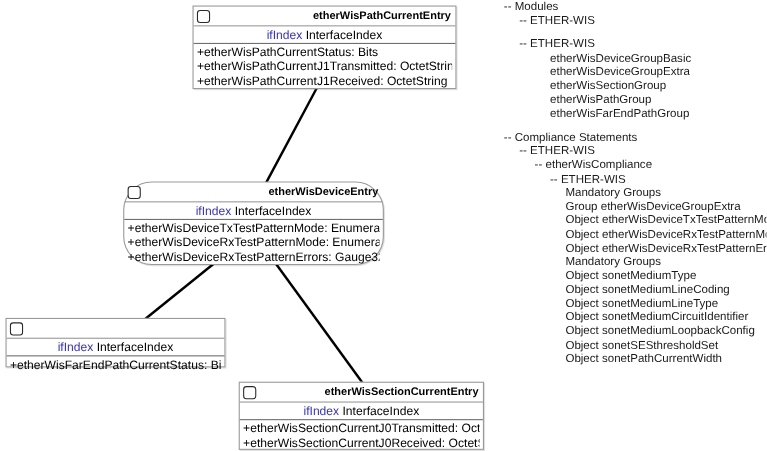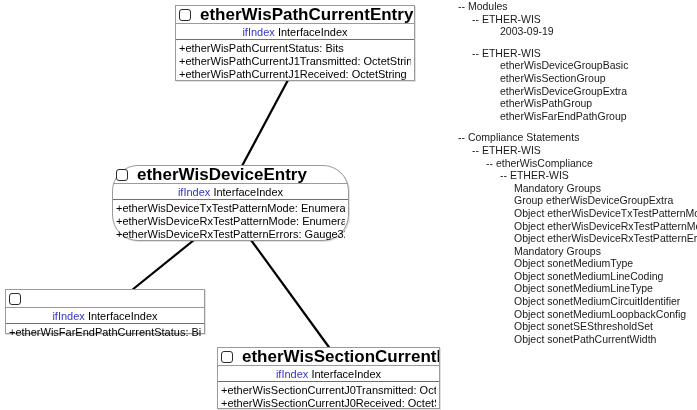--- a/index.html
+++ b/index.html
@@ -42,23 +42,23 @@
     border: 1px solid #9a9a9a;
     box-sizing: border-box;
     box-shadow: 1px 1px 0 rgba(0,0,0,0.12);
   }
   .uml-header {
     position: relative;
     height: 18px;
     line-height: 18px;
     border-bottom: 1px solid #9a9a9a;
     box-sizing: border-box;
-    text-align: left;
+    text-align: right;
     font-weight: bold;
-    font-size: 17px;
+    font-size: 10px;
     padding: 0 4px 0 24px;
     white-space: nowrap;
     overflow: hidden;
   }
   .uml-icon {
     position: absolute;
     left: 3px;
     top: 3px;
     width: 12px;
     height: 12px;
@@ -188,26 +188,25 @@
       <div class="uml-attr">+etherWisSectionCurrentJ0Transmitted: OctetString</div>
       <div class="uml-attr">+etherWisSectionCurrentJ0Received: OctetString</div>
     </div>
   </div>
 
 </div>
 
 <div id="tree-panel">
     <div class="tree-line d0">-- Modules</div>
     <div class="tree-line d1">-- ETHER-WIS</div>
-    <div class="tree-line d3">2003-09-19</div>
     <div class="tree-line d0 spacer"></div>
     <div class="tree-line d1">-- ETHER-WIS</div>
     <div class="tree-line d3">etherWisDeviceGroupBasic</div>
+    <div class="tree-line d3">etherWisDeviceGroupExtra</div>
     <div class="tree-line d3">etherWisSectionGroup</div>
-    <div class="tree-line d3">etherWisDeviceGroupExtra</div>
     <div class="tree-line d3">etherWisPathGroup</div>
     <div class="tree-line d3">etherWisFarEndPathGroup</div>
     <div class="tree-line d0 spacer"></div>
     <div class="tree-line d0">-- Compliance Statements</div>
     <div class="tree-line d1">-- ETHER-WIS</div>
     <div class="tree-line d2">-- etherWisCompliance</div>
     <div class="tree-line d3">-- ETHER-WIS</div>
     <div class="tree-line d4">Mandatory Groups</div>
     <div class="tree-line d4">Group etherWisDeviceGroupExtra</div>
     <div class="tree-line d4">Object etherWisDeviceTxTestPatternMode</div>

